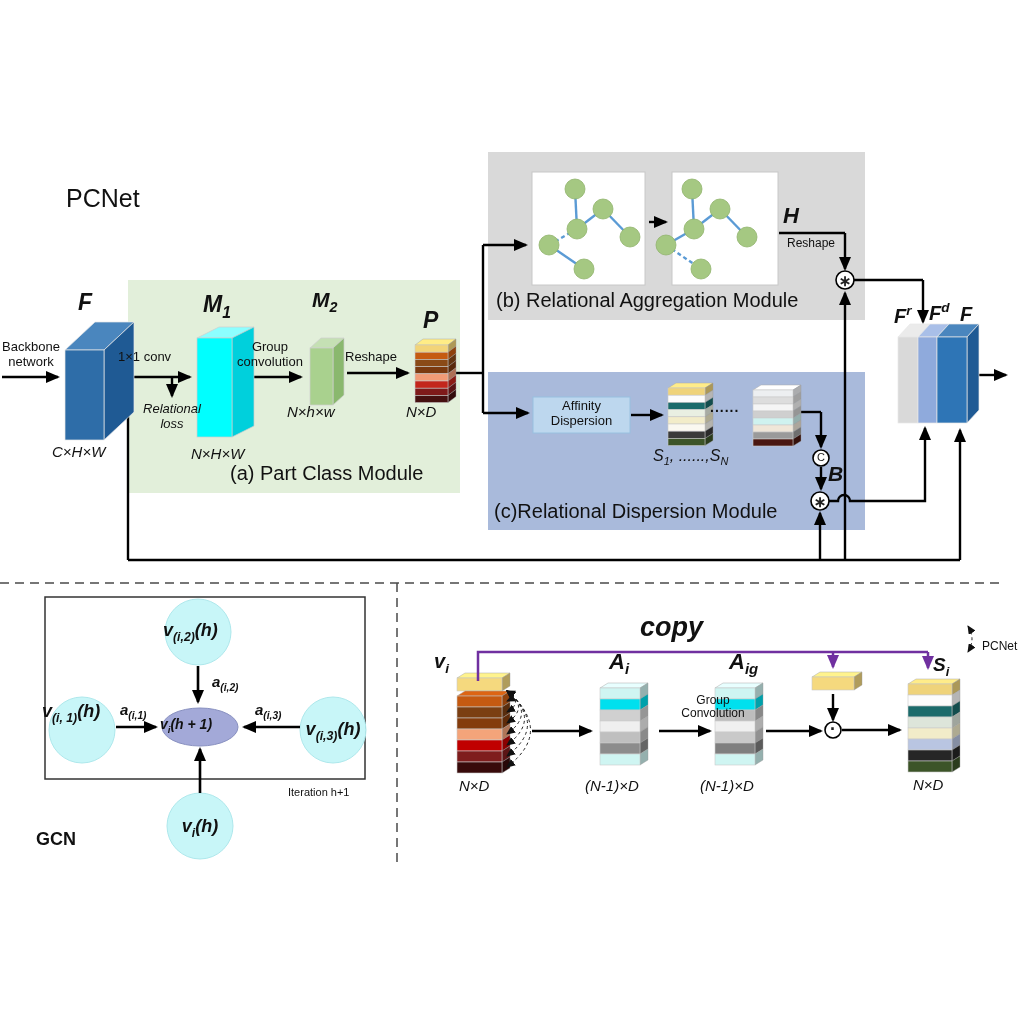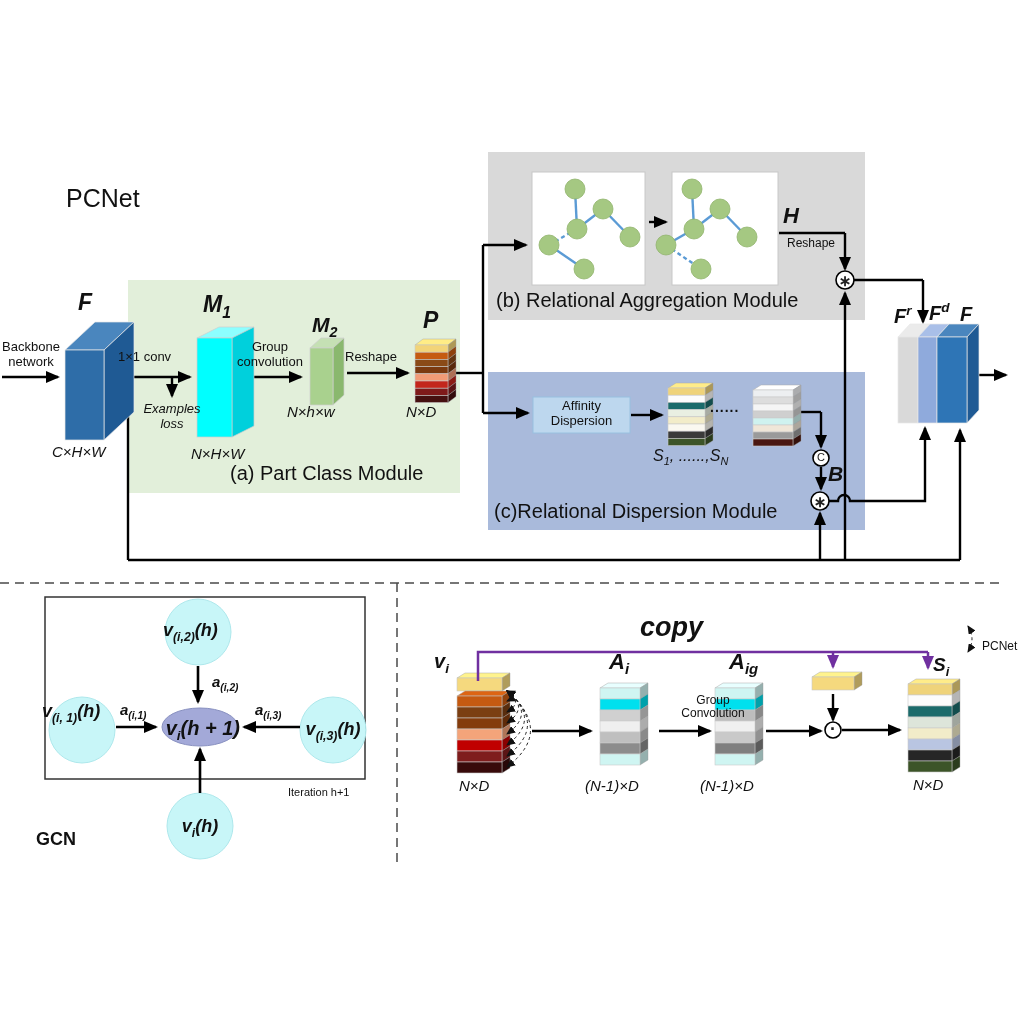--- a/index.html
+++ b/index.html
@@ -329,33 +329,33 @@
 <div class="lbl ctr" style="left:0px;top:340px;width:62px;font-size:13px">
   <span>Backbone</span>
   <span>network</span>
 </div>
 
 <div class="lbl math semi" style="left:78px;top:290px;font-size:23px">F</div>
 <div class="lbl math" style="left:52px;top:444px;font-size:15px">C×H×W</div>
 
 <div class="lbl" style="left:118px;top:350px;font-size:13px">1×1 conv</div>
 <div class="lbl math ctr" style="left:138px;top:402px;width:68px;font-size:13px">
-  <span>Examples</span>
+  <span>Relational</span>
   <span>loss</span>
 </div>
 
 <div class="lbl math semi" style="left:203px;top:292px;font-size:23px"><span>M</span><sub>1</sub></div>
 <div class="lbl math" style="left:191px;top:446px;font-size:15px">N×H×W</div>
 
 <div class="lbl ctr" style="left:233px;top:340px;width:74px;font-size:13px">
   <span>Group</span>
   <span>convolution</span>
 </div>
 
-<div class="lbl math semi" style="left:312px;top:313px;font-size:21px"><span>M</span><sub>2</sub></div>
+<div class="lbl math semi" style="left:312px;top:288px;font-size:21px"><span>M</span><sub>2</sub></div>
 <div class="lbl math" style="left:287px;top:404px;font-size:15px">N×h×w</div>
 
 <div class="lbl" style="left:345px;top:350px;font-size:13px">Reshape</div>
 
 <div class="lbl math semi" style="left:423px;top:308px;font-size:23px">P</div>
 <div class="lbl math" style="left:406px;top:404px;font-size:15px">N×D</div>
 
 <div class="lbl" style="left:230px;top:462px;width:228px;font-size:20px;text-align:left">(a) Part Class Module</div>
 <div class="lbl" style="left:496px;top:289px;font-size:20px">(b) Relational Aggregation Module</div>
 <div class="lbl" style="left:494px;top:500px;font-size:20px">(c)Relational Dispersion Module</div>
@@ -380,21 +380,21 @@
 
 <div class="op" style="left:838px;top:273px;width:14px;font-size:15px">∗</div>
 <div class="op" style="left:814px;top:452px;width:14px;font-size:11px;font-weight:normal">C</div>
 <div class="op" style="left:813px;top:494px;width:14px;font-size:15px">∗</div>
 <div class="op" style="left:826px;top:720px;width:14px;font-size:18px">·</div>
 
 <div class="lbl math semi" style="left:163px;top:620px;width:70px;font-size:18px;"><span>v</span><sub>(i,2)</sub><span>(h)</span></div>
 <div class="lbl math semi" style="left:42px;top:701px;width:80px;font-size:18px;text-align:left"><span>v</span><sub>(i, 1)</sub><span>(h)</span></div>
 <div class="lbl math semi" style="left:293px;top:719px;width:80px;font-size:18px;text-align:center"><span>v</span><sub>(i,3)</sub><span>(h)</span></div>
 <div class="lbl math semi" style="left:165px;top:816px;width:70px;font-size:18px;text-align:center"><span>v</span><sub>i</sub><span>(h)</span></div>
-<div class="lbl math semi" style="left:160px;top:717px;width:80px;font-size:20px;text-align:right"><span>v</span><sub>i</sub><span>(h + 1)</span></div>
+<div class="lbl math semi" style="left:160px;top:717px;width:80px;font-size:14px;text-align:left"><span>v</span><sub>i</sub><span>(h + 1)</span></div>
 <div class="lbl math semi" style="left:120px;top:702px;font-size:15px"><span>a</span><sub>(i,1)</sub></div>
 <div class="lbl math semi" style="left:212px;top:674px;font-size:15px"><span>a</span><sub>(i,2)</sub></div>
 <div class="lbl math semi" style="left:255px;top:702px;font-size:15px"><span>a</span><sub>(i,3)</sub></div>
 <div class="lbl" style="left:288px;top:786px;font-size:11px">Iteration h+1</div>
 <div class="lbl semi" style="left:36px;top:829px;font-size:18px">GCN</div>
 
 <div class="lbl math semi" style="left:640px;top:612px;font-size:27px">copy</div>
 <div class="lbl math semi" style="left:434px;top:650px;font-size:20px"><span>v</span><sub>i</sub></div>
 <div class="lbl math semi" style="left:609px;top:650px;font-size:22px"><span>A</span><sub>i</sub></div>
 <div class="lbl math semi" style="left:729px;top:650px;font-size:22px"><span>A</span><sub>ig</sub></div>

